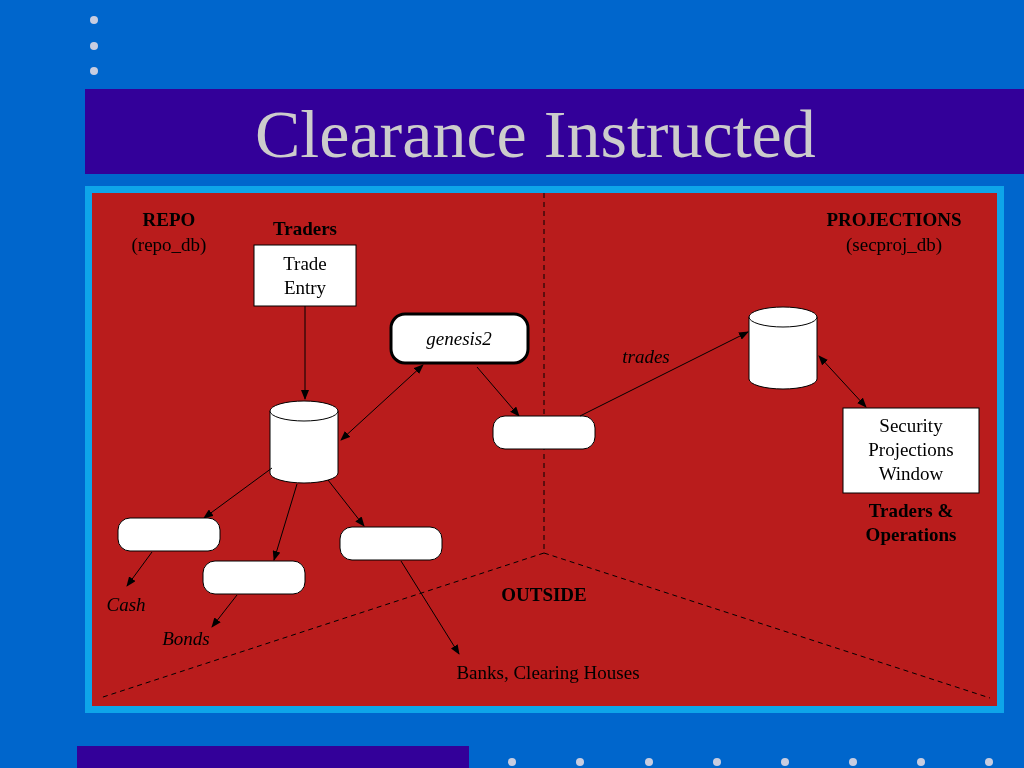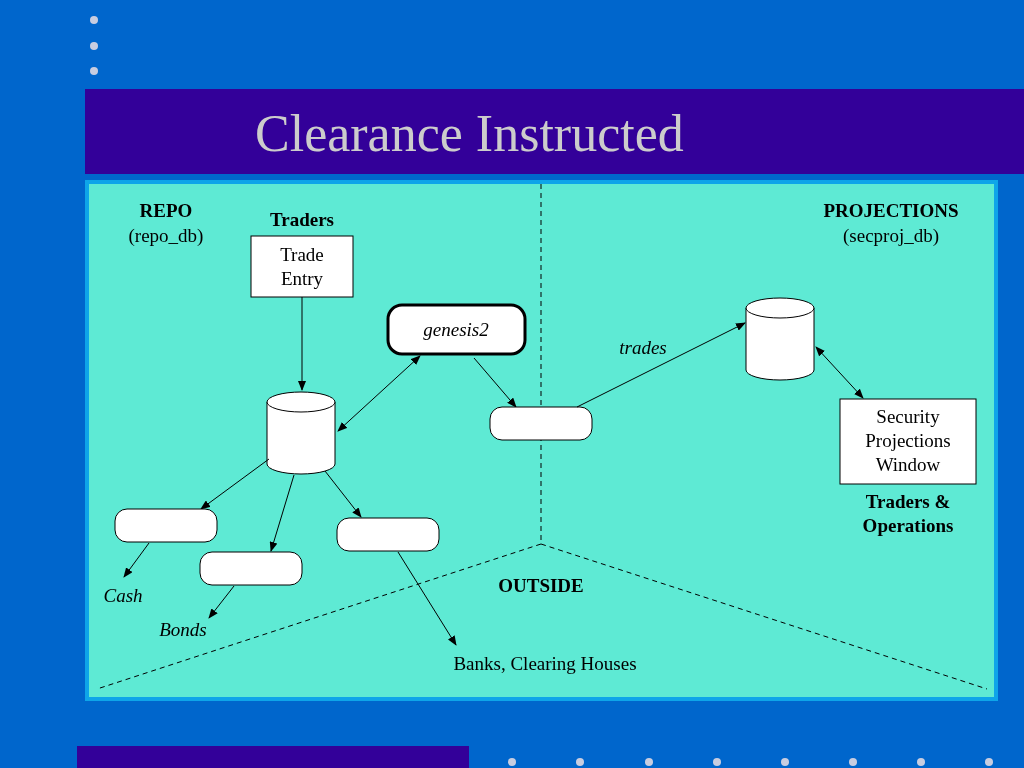--- a/index.html
+++ b/index.html
@@ -1,21 +1,21 @@
 <!DOCTYPE html>
 <html><head>
 <meta charset="utf-8">
 <style>
   html, body { margin:0; padding:0; }
   body { width:1024px; height:768px; background:#0066cc; position:relative; overflow:hidden; font-family:"Liberation Serif", serif; }
   .dot { position:absolute; width:8px; height:8px; border-radius:50%; background:#c8cde0; }
   .title-band { position:absolute; left:85px; top:89px; width:939px; height:85px; background:#330099; }
-  .title { position:absolute; left:85px; top:89px; width:939px; height:75px; text-align:left; color:#cccccc; font-size:52px; line-height:90px; }
+  .title { position:absolute; left:85px; top:89px; width:939px; height:75px; text-align:left; color:#cccccc; font-size:68px; line-height:90px; }
   .title span { position:absolute; left:170px; top:0; white-space:nowrap; }
-  .panel { position:absolute; left:85px; top:180px; width:905px; height:513px; background:#5eead4; border:4px solid #0ea5e9; }
+  .panel { position:absolute; left:85px; top:186px; width:905px; height:513px; background:#b91c1c; border:7px solid #0ea5e9; }
   .bottom-band { position:absolute; left:77px; top:746px; width:392px; height:22px; background:#330099; }
   svg text { font-family:"Liberation Serif", serif; }
 </style>
 </head>
 <body>
 
 <div class="dot" style="left:90px;top:16px;"></div>
 <div class="dot" style="left:90px;top:42px;"></div>
 <div class="dot" style="left:90px;top:67px;"></div>
 

